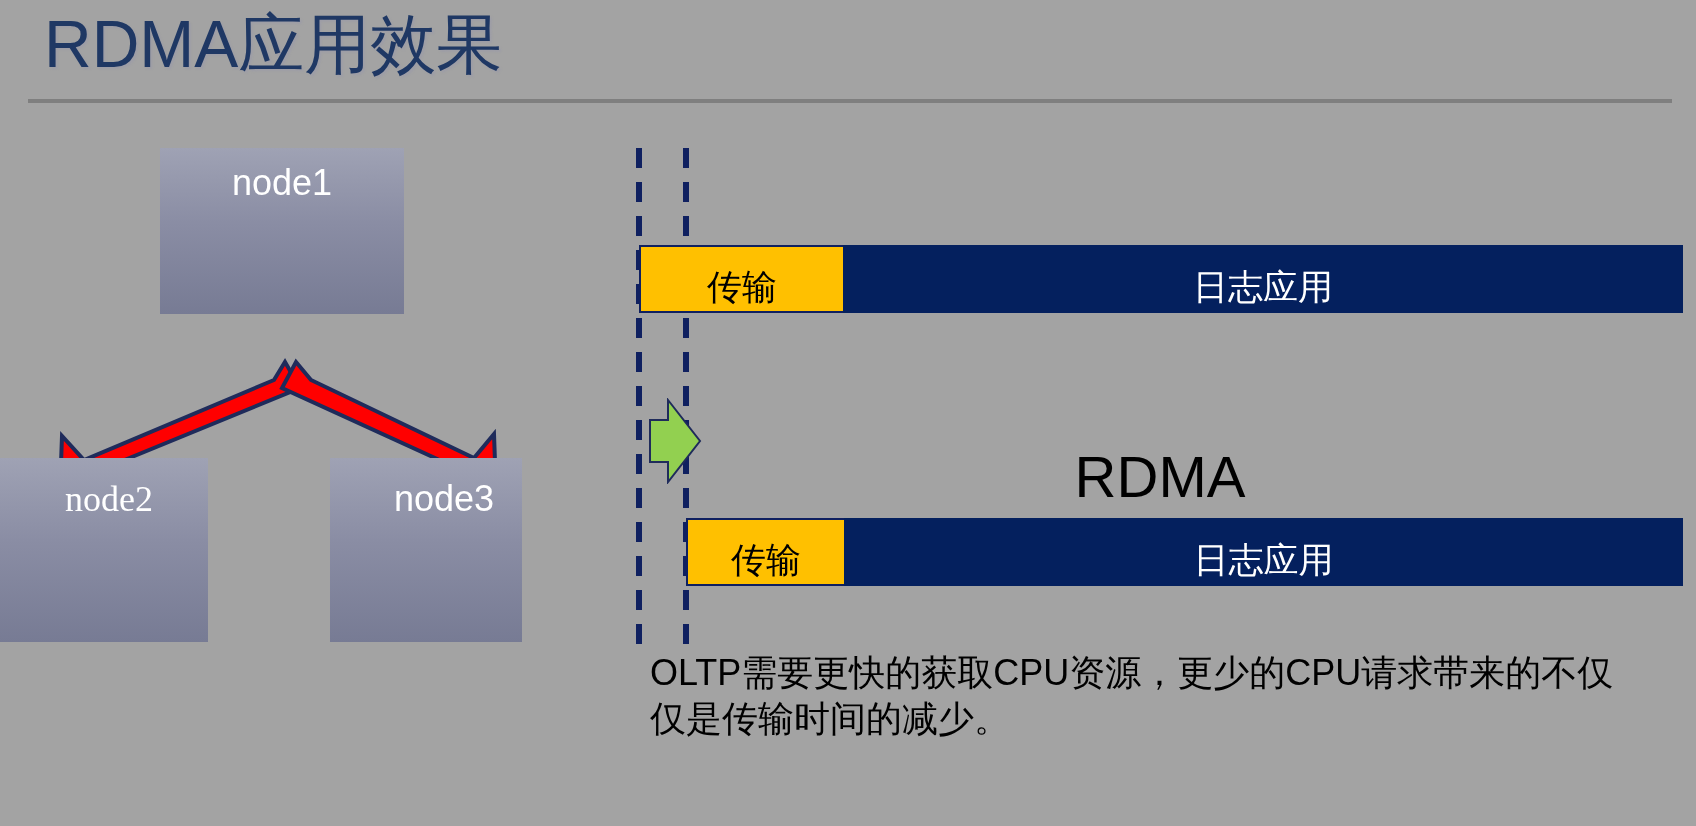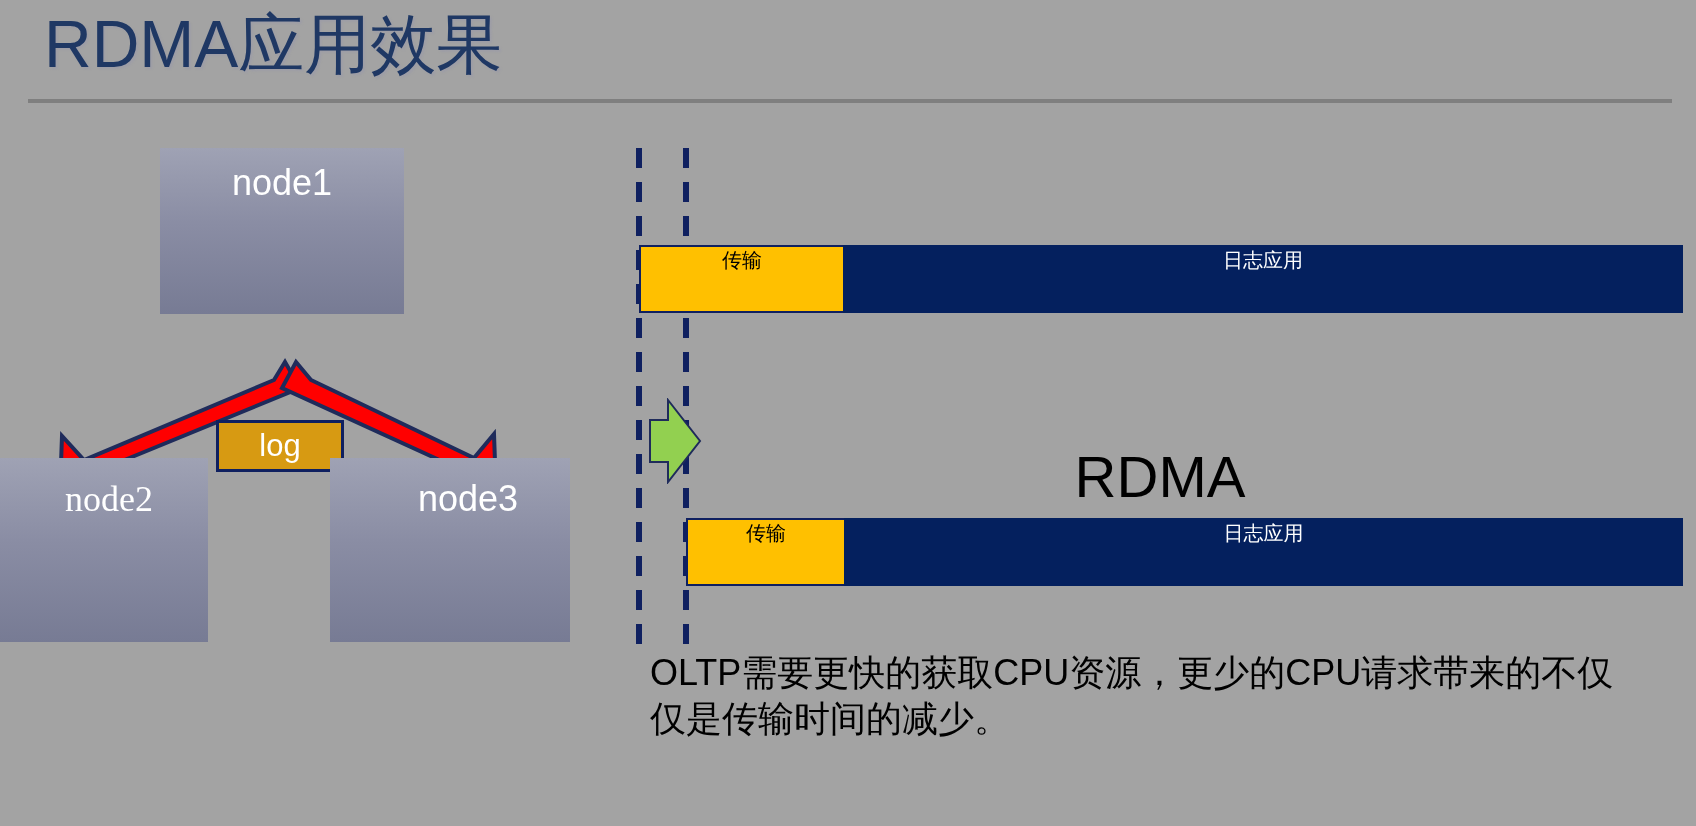--- a/index.html
+++ b/index.html
@@ -57,21 +57,21 @@
   #node2 {
     left: -2px;
     top: 458px;
     width: 210px;
     height: 184px;
     padding-top: 20px;
   }
   #node3 {
     left: 330px;
     top: 458px;
-    width: 240px;
+    width: 192px;
     height: 184px;
     padding-top: 20px;
   }
   #node2 .node-label { display: inline-block; padding-left: 12px; font-family: Liberation Serif, serif; }
   #node3 .node-label { display: inline-block; padding-left: 36px; }
 
   #log-box {
     position: absolute;
     left: 216px;
     top: 420px;
@@ -110,23 +110,23 @@
     position: absolute;
     height: 68px;
     box-sizing: border-box;
   }
   .bar-seg {
     position: absolute;
     top: 0;
     height: 68px;
     box-sizing: border-box;
     display: flex;
-    align-items: flex-start;
+    align-items: flex-end;
     justify-content: center;
-    font-size: 20px;
+    font-size: 35px;
     font-family: Liberation Serif, serif;
   }
   .seg-transfer {
     background: #FFC000;
     border: 2px solid #0F2060;
     color: #000000;
   }
   .seg-apply {
     background: #04205E;
     color: #ffffff;
@@ -183,23 +183,20 @@
     <span class="node-label">node1</span>
   </div>
 
   <svg id="arrows-svg" viewBox="0 0 600 160" xmlns="http://www.w3.org/2000/svg">
 
     <polygon points="285,22 300,48 110,126 130,150 60,152 62,96 84,120 274,40" fill="#FF0000" stroke="#1F2B5B" stroke-width="4" stroke-linejoin="miter"></polygon>
 
     <polygon points="296,22 311,40 474,118 494,94 496,150 428,148 448,124 282,48" fill="#FF0000" stroke="#1F2B5B" stroke-width="4" stroke-linejoin="miter"></polygon>
   </svg>
 
-  <div id="log-box">
-    <span>log</span>
-  </div>
 
   <div id="node2" class="node-box">
     <span class="node-label">node2</span>
   </div>
 
   <div id="node3" class="node-box">
     <span class="node-label">node3</span>
   </div>
 
   <div id="dash-a" class="dash-line"></div>

